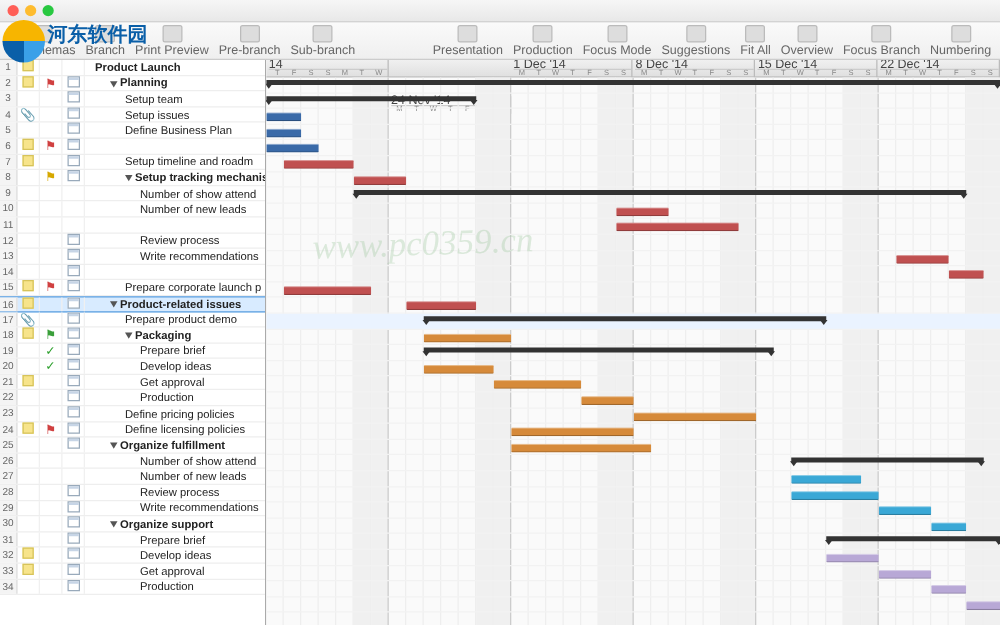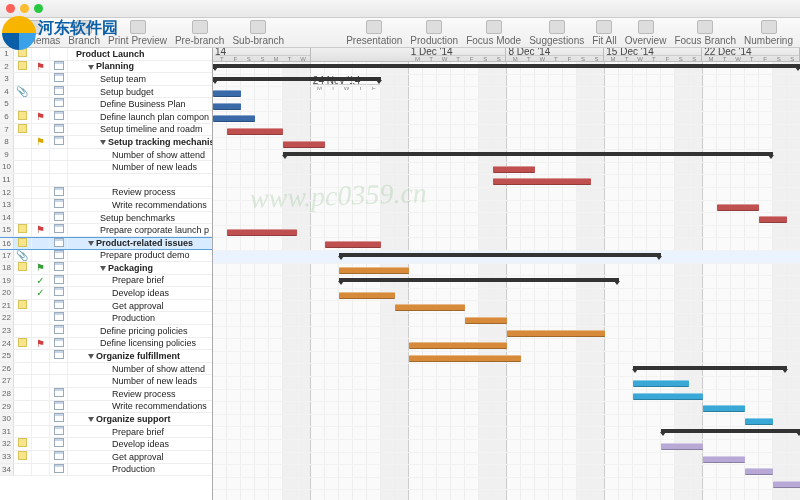--- a/index.html
+++ b/index.html
@@ -152,35 +152,34 @@
           <div class="a"></div>
           <div class="b"></div>
           <div class="c"><span class="cal"></span></div>
           <div class="nm" style="padding-left:32px;">Setup team</div>
         </div>
         <div class="trow">
           <div class="num">4</div>
           <div class="a"><span class="clip">📎</span></div>
           <div class="b"></div>
           <div class="c"><span class="cal"></span></div>
-          <div class="nm" style="padding-left:32px;">Setup budget</div>
+          <div class="nm" style="padding-left:32px;">Setup issues</div>
         </div>
         <div class="trow">
           <div class="num">5</div>
           <div class="a"></div>
           <div class="b"></div>
           <div class="c"><span class="cal"></span></div>
           <div class="nm" style="padding-left:32px;">Define Business Plan</div>
         </div>
         <div class="trow">
           <div class="num">6</div>
           <div class="a"><span class="note"></span></div>
           <div class="b"><span class="flag-r">⚑</span></div>
           <div class="c"><span class="cal"></span></div>
-          <div class="nm" style="padding-left:32px;">Define launch plan compon</div>
         </div>
         <div class="trow">
           <div class="num">7</div>
           <div class="a"><span class="note"></span></div>
           <div class="b"></div>
           <div class="c"><span class="cal"></span></div>
           <div class="nm" style="padding-left:32px;">Setup timeline and roadm</div>
         </div>
         <div class="trow">
           <div class="num">8</div>
@@ -221,21 +220,20 @@
           <div class="a"></div>
           <div class="b"></div>
           <div class="c"><span class="cal"></span></div>
           <div class="nm" style="padding-left:44px;">Write recommendations</div>
         </div>
         <div class="trow">
           <div class="num">14</div>
           <div class="a"></div>
           <div class="b"></div>
           <div class="c"><span class="cal"></span></div>
-          <div class="nm" style="padding-left:32px;">Setup benchmarks</div>
         </div>
         <div class="trow">
           <div class="num">15</div>
           <div class="a"><span class="note"></span></div>
           <div class="b"><span class="flag-r">⚑</span></div>
           <div class="c"><span class="cal"></span></div>
           <div class="nm" style="padding-left:32px;">Prepare corporate launch p</div>
         </div>
         <div class="trow sel">
           <div class="num">16</div>

